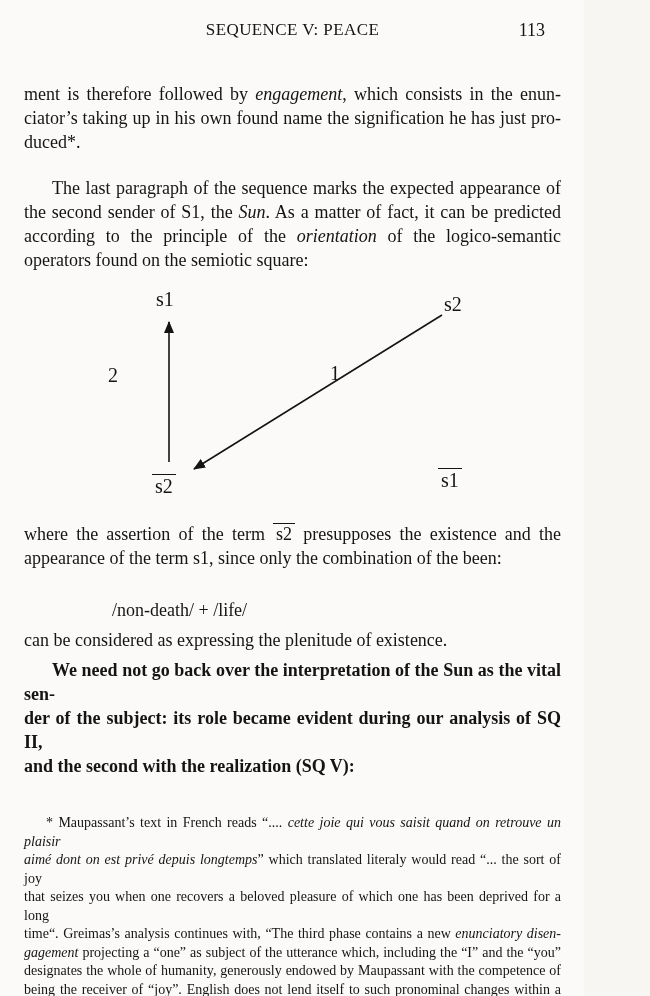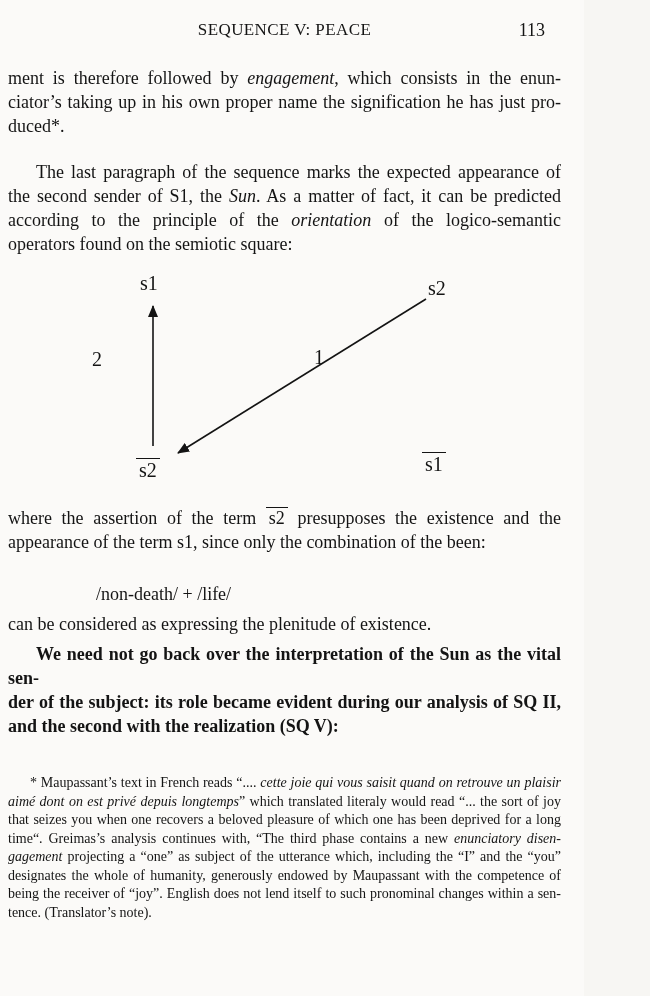--- a/index.html
+++ b/index.html
@@ -4,40 +4,40 @@
 <style>
   html, body { margin: 0; padding: 0; background: #f7f6f3; }
   .page {
     position: relative;
     width: 584px;
     height: 996px;
     box-sizing: border-box;
     background: #fbfaf8;
     color: #141414;
     font-family: "Liberation Serif", "DejaVu Serif", serif;
-    padding: 18px 23px 0 8px;
+    padding: 18px 23px 0 24px;
     overflow: hidden;
   }
   
   .header { position: relative; height: 24px; }
   .header-title {
     text-align: center;
     font-size: 17px;
     letter-spacing: 0.4px;
     line-height: 24px;
   }
   .page-num {
     position: absolute; right: 16px; top: 0;
     font-size: 18px; line-height: 24px;
   }
   
   .block { font-size: 18px; line-height: 24px; }
   .line { text-align: justify; text-align-last: justify; white-space: normal; }
   .line.last { text-align-last: left; }
-  .para1 { margin-top: 24px; }
+  .para1 { margin-top: 40px; }
   .heading { margin-top: 28px; font-size: 18px; }
   .para2 { margin-top: 22px; }
   .para2 .line.indent { text-indent: 28px; }
   .para3 { margin-top: 24px; }
   .formula { margin-top: 28px; padding-left: 88px; }
   .para4 { margin-top: 6px; }
   .para5 { margin-top: 6px; font-weight: bold; }
   .para5 .line.indent { text-indent: 28px; }
   .it { font-style: italic; }
   .ov {
@@ -65,21 +65,21 @@
 
 <div class="page">
 
   <div class="header">
     <div class="header-title">SEQUENCE V: PEACE</div>
     <div class="page-num">113</div>
   </div>
 
   <div class="block para1">
       <div class="line"><span>ment is therefore followed by </span><span class="it">engagement</span><span>, which consists in the enun-</span></div>
-      <div class="line"><span>ciator’s taking up in his own proper name the signification he has just pro-</span></div>
+      <div class="line"><span>ciator’s taking up in his own found name the signification he has just pro-</span></div>
       <div class="line last"><span>duced*.</span></div>
     </div>
 
 
   <div class="block para2">
       <div class="line indent"><span>The last paragraph of the sequence marks the expected appearance of</span></div>
       <div class="line"><span>the second sender of S1, the </span><span class="it">Sun</span><span>. As a matter of fact, it can be predicted</span></div>
       <div class="line"><span>according to the principle of the </span><span class="it">orientation</span><span> of the logico-semantic</span></div>
       <div class="line last"><span>operators found on the semiotic square:</span></div>
     </div>

